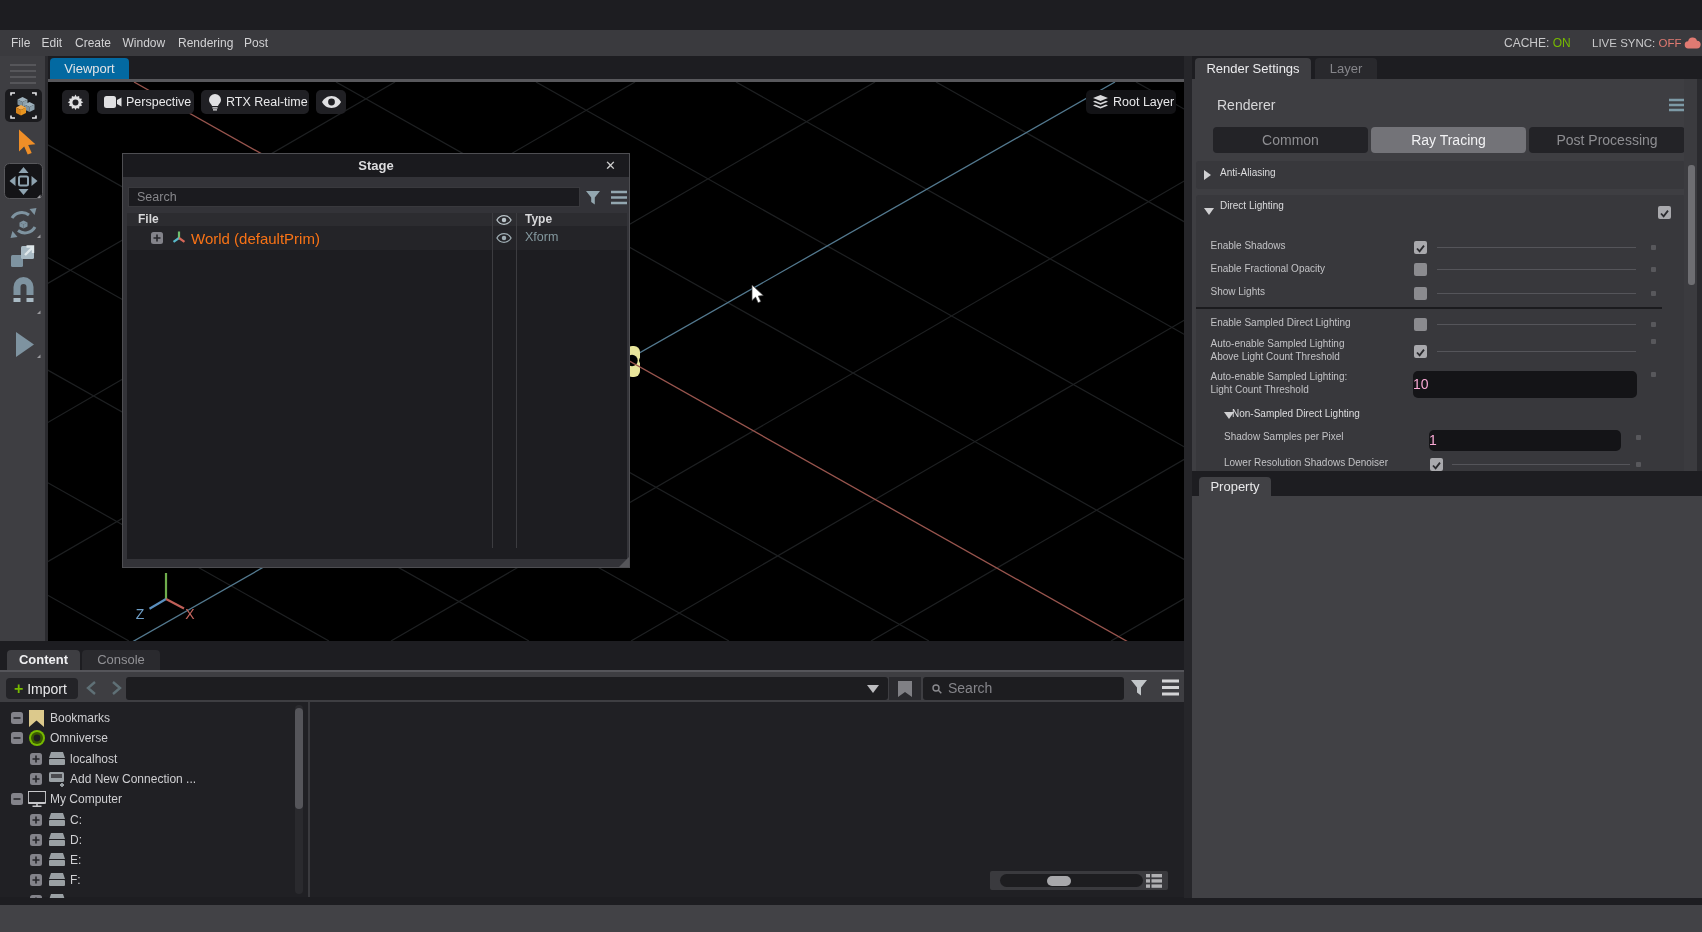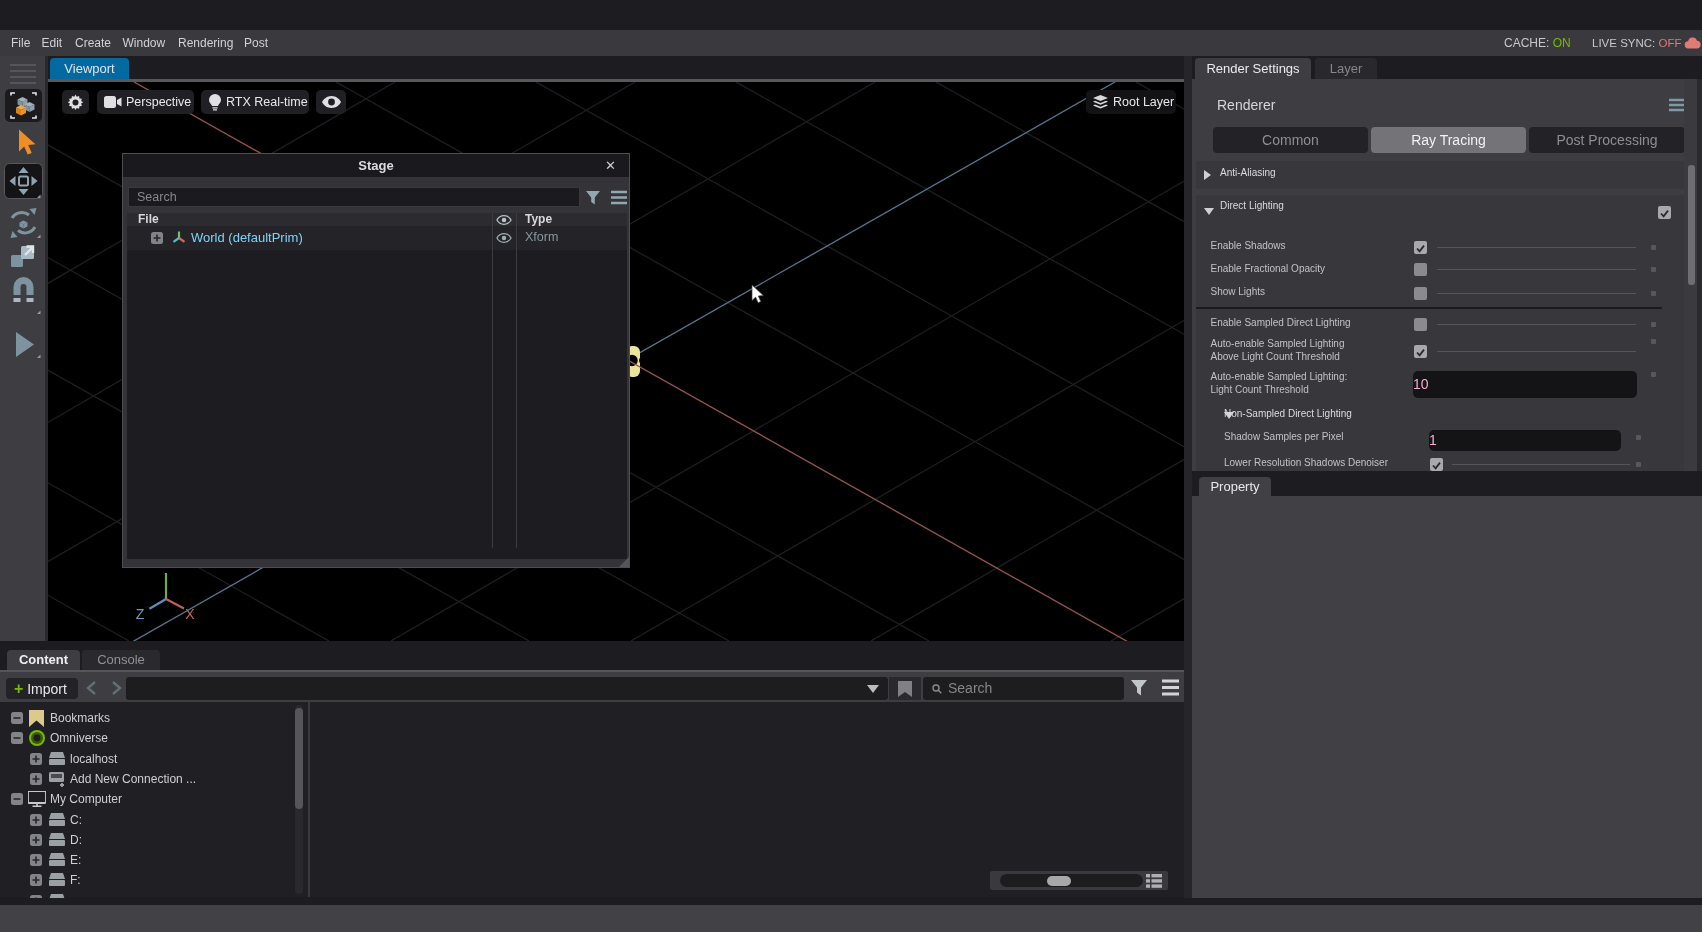--- a/index.html
+++ b/index.html
@@ -229,21 +229,21 @@
       <div class="abs" style="left:0;top:13px;width:500px;height:24px;background:#242428">
         <svg class="abs" style="left:24px;top:6px" width="12" height="12" viewBox="0 0 12 12">
             <rect x="0" y="0" width="12" height="12" rx="2.5" fill="#83838a"></rect>
             <path d="M6 2.5 v7 M2.5 6 h7" stroke="#26262a" stroke-width="1.6"></path>
           </svg>
         <svg class="abs" style="left:44px;top:4px" width="16" height="16" viewBox="0 0 16 16">
           <path d="M8 1.5 v6.5" stroke="#6fbf6f" stroke-width="2.2"></path>
           <path d="M8 8 l-5.5 3.8" stroke="#58b8c8" stroke-width="2.2"></path>
           <path d="M8 8 l5.5 3.8" stroke="#d86858" stroke-width="2.2"></path>
         </svg>
-        <div class="abs" style="left:64px;top:4px;font-size:13px;color:#7dd3fc">World (defaultPrim)</div>
+        <div class="abs" style="left:64px;top:4px;font-size:15px;color:#f97316">World (defaultPrim)</div>
         <svg class="abs" style="left:369px;top:7px" width="16" height="10" viewBox="0 0 19 12">
             <path d="M1 6 C3 2.4 6 0.8 9.5 0.8 C13 0.8 16 2.4 18 6 C16 9.6 13 11.2 9.5 11.2 C6 11.2 3 9.6 1 6z" fill="none" stroke="#9fadb3" stroke-width="1.5"></path>
             <circle cx="9.5" cy="6" r="2.7" fill="#9fadb3"></circle>
           </svg>
         <div class="abs" style="left:398px;top:4px;font-size:12.5px;color:#84989e">Xform</div>
       </div>
       <div class="abs" style="left:365px;top:0;width:1px;height:335px;background:#3c3c40"></div>
       <div class="abs" style="left:389px;top:0;width:1px;height:335px;background:#3c3c40"></div>
     </div>
     <svg class="abs" style="left:496px;top:403px" width="10" height="10" viewBox="0 0 10 10">
@@ -483,21 +483,21 @@
         <div class="abs hline" style="left:241px;top:156px;width:199px"></div>
         <div class="abs dot" style="left:455px;top:144px"></div>
 
         <div class="abs rlabel" style="left:14.5px;top:176px;line-height:12.5px">Auto-enable Sampled Lighting:<br>Light Count Threshold</div>
         <div class="abs nfield" style="left:217px;top:175.5px;width:224px;height:27px;line-height:27px">10</div>
         <div class="abs dot" style="left:455px;top:177px"></div>
 
         <svg class="abs" style="left:28px;top:216.5px" width="10" height="7" viewBox="0 0 10 7">
             <path d="M0 0 h10 l-5 7z" fill="#d0d0d2"></path>
           </svg>
-        <div class="abs rlabel" style="left:28px;top:213px;color:#dcdcde">Non-Sampled Direct Lighting</div>
+        <div class="abs rlabel" style="left:36px;top:213px;color:#dcdcde">Non-Sampled Direct Lighting</div>
 
         <div class="abs rlabel" style="left:28px;top:236px">Shadow Samples per Pixel</div>
         <div class="abs nfield" style="left:233px;top:235px;width:192px;height:21px;line-height:21px">1</div>
         <div class="abs dot" style="left:440px;top:240px"></div>
 
         <div class="abs rlabel" style="left:28px;top:262px">Lower Resolution Shadows Denoiser</div>
         <div class="abs check" style="left:234px;top:262.5px;background:#a9a9ad">
           <svg width="13" height="13" viewBox="0 0 13 13">
               <path d="M3 6.5 l2.6 2.8 L10 3.6" stroke="#2a2a2e" stroke-width="1.8" fill="none"></path>
             </svg>

